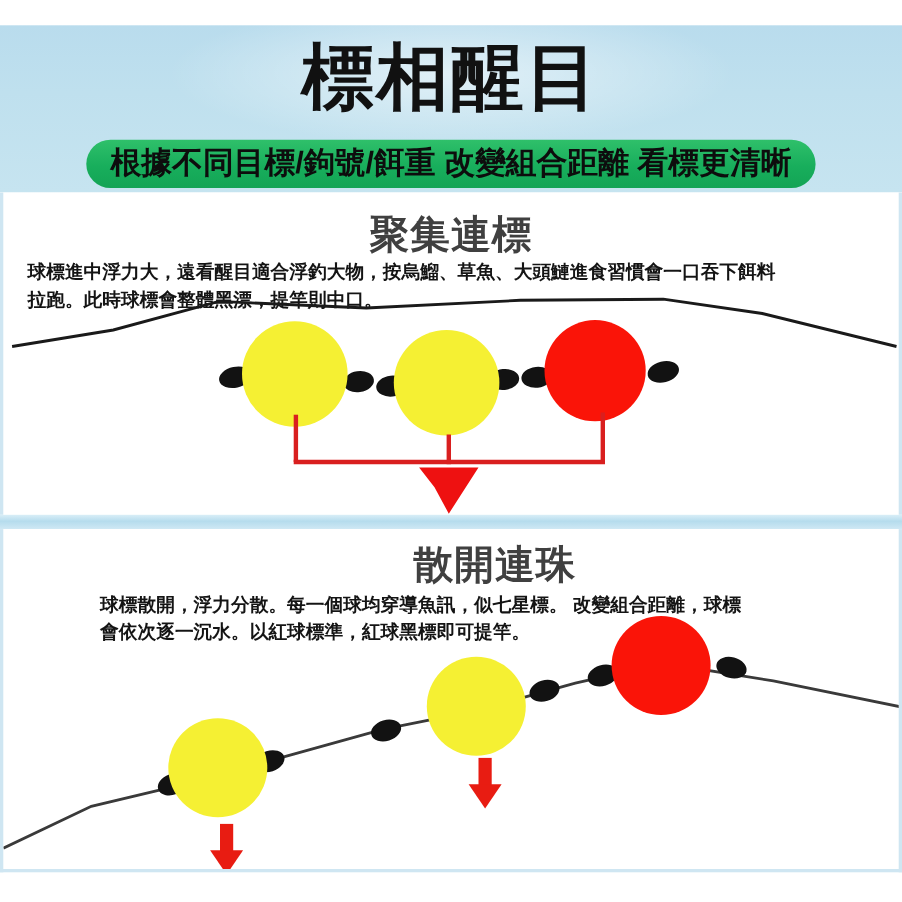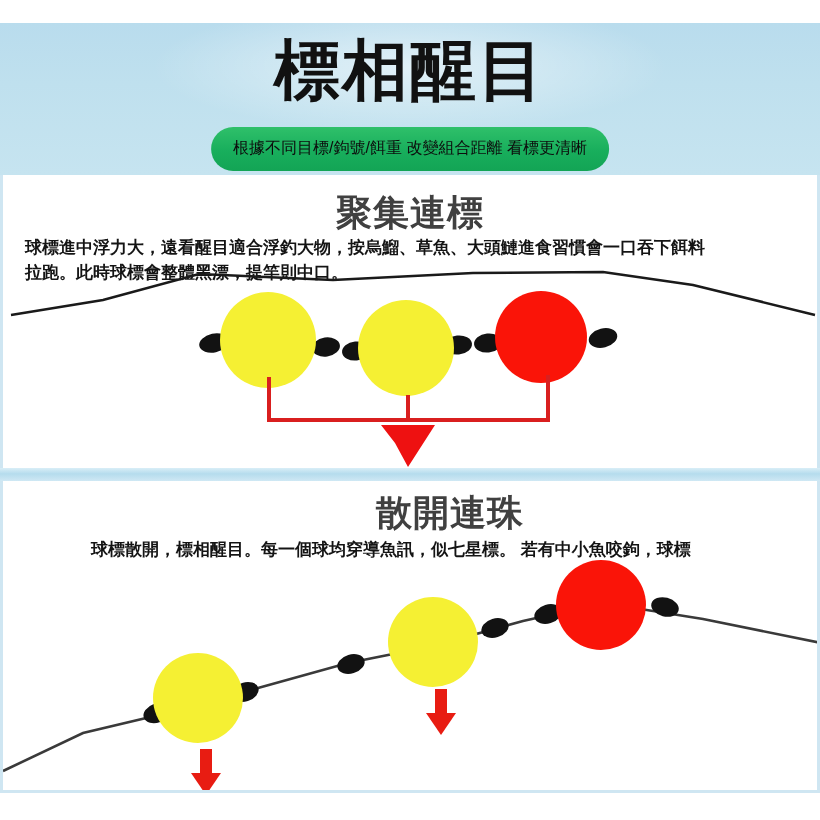--- a/index.html
+++ b/index.html
@@ -60,22 +60,22 @@
     background: linear-gradient(180deg, #2fc06a 0%, #18ae5c 55%, #13a455 100%);
     border-radius: 26px;
     padding: 4px 22px 6px 22px;
     box-sizing: border-box;
     height: 44px;
     display: flex;
     align-items: center;
     justify-content: center;
   }
   .pill-text {
-    font-size: 16px;
-    font-weight: normal;
+    font-size: 28px;
+    font-weight: bold;
     color: #0d0d0d;
     line-height: 30px;
     white-space: nowrap;
   }
 
   
   .panel {
     position: absolute;
     left: 0;
     width: 820px;
@@ -175,21 +175,22 @@
       </svg>
     </div>
   </div>
 
   <div class="divider"></div>
 
   <div class="panel panel-2">
 
     <div class="sec-title" style="top:10px;padding-left:40px;">散開連珠</div>
 
-    <div class="sec-body" style="left:88px; top:56px; width:700px;">球標散開，標相醒目。每一個球均穿導魚訊，似七星標。 若有中小魚咬鉤，球標</div>
+    <div class="sec-body" style="left:88px; top:56px; width:700px;">球標散開，浮力分散。每一個球均穿導魚訊，似七星標。 改變組合距離，球標</div>
+    <div class="sec-body" style="left:88px; top:81px; width:700px;">會依次逐一沉水。以紅球標準，紅球黑標即可提竿。</div>
 
     <div class="diagram">
       <svg width="820" height="312" viewBox="0 0 820 312" xmlns="http://www.w3.org/2000/svg">
 
         <path d="M 0,290 L 80,252 L 160,233 L 255,207 L 345,182 L 430,165 L 520,140 L 600,122 L 700,138 L 818,162" fill="none" stroke="#3a3a3a" stroke-width="2.6"></path>
 
         <g>
           <ellipse cx="154" cy="232" rx="14" ry="9.5" transform="rotate(-20 154 232)" fill="#121212"></ellipse>
           <ellipse cx="242" cy="211" rx="14" ry="9.5" transform="rotate(-18 242 211)" fill="#121212"></ellipse>
           <ellipse cx="348" cy="183" rx="14" ry="9.5" transform="rotate(-17 348 183)" fill="#121212"></ellipse>

